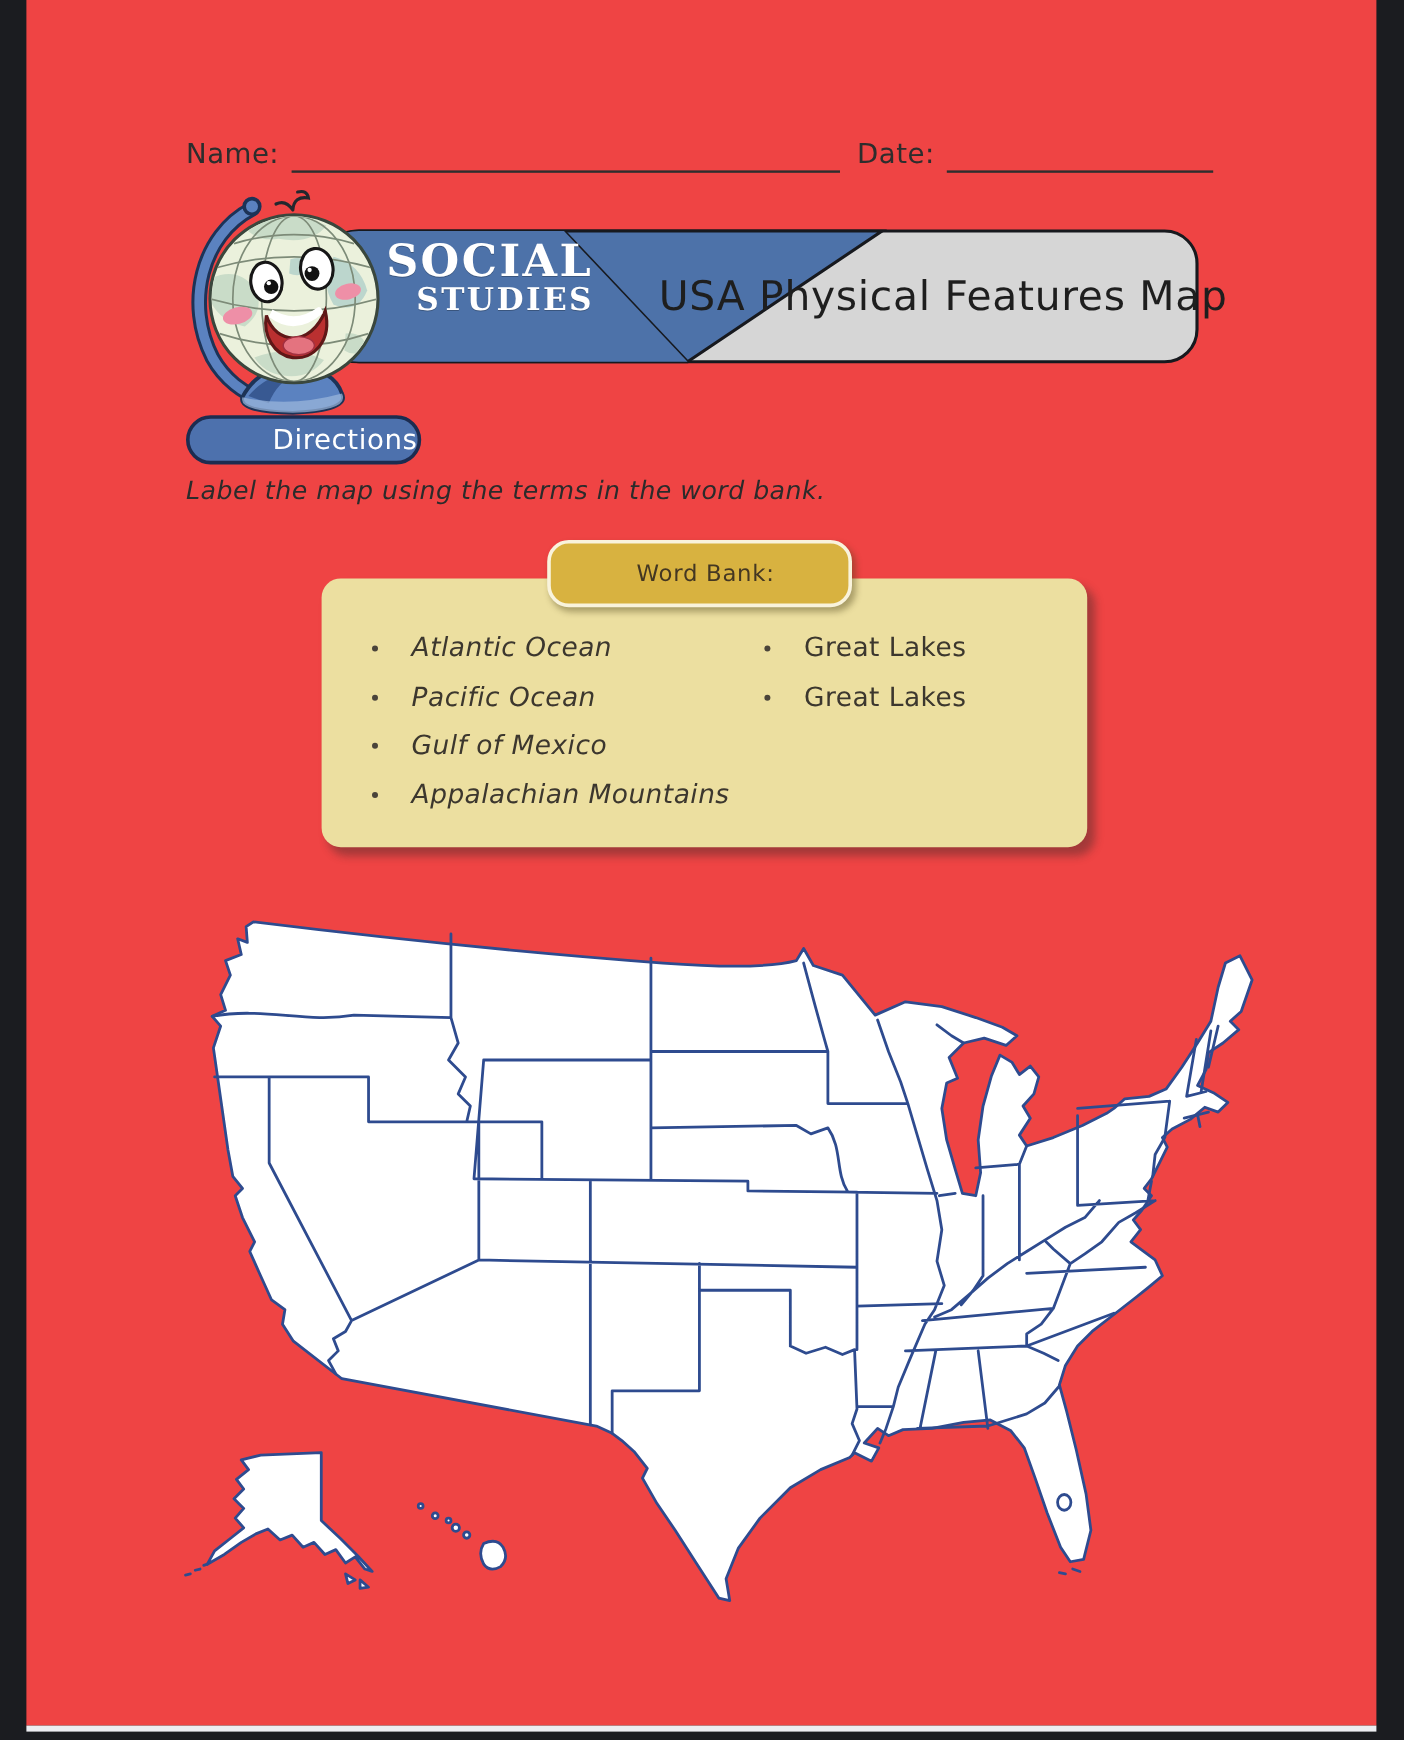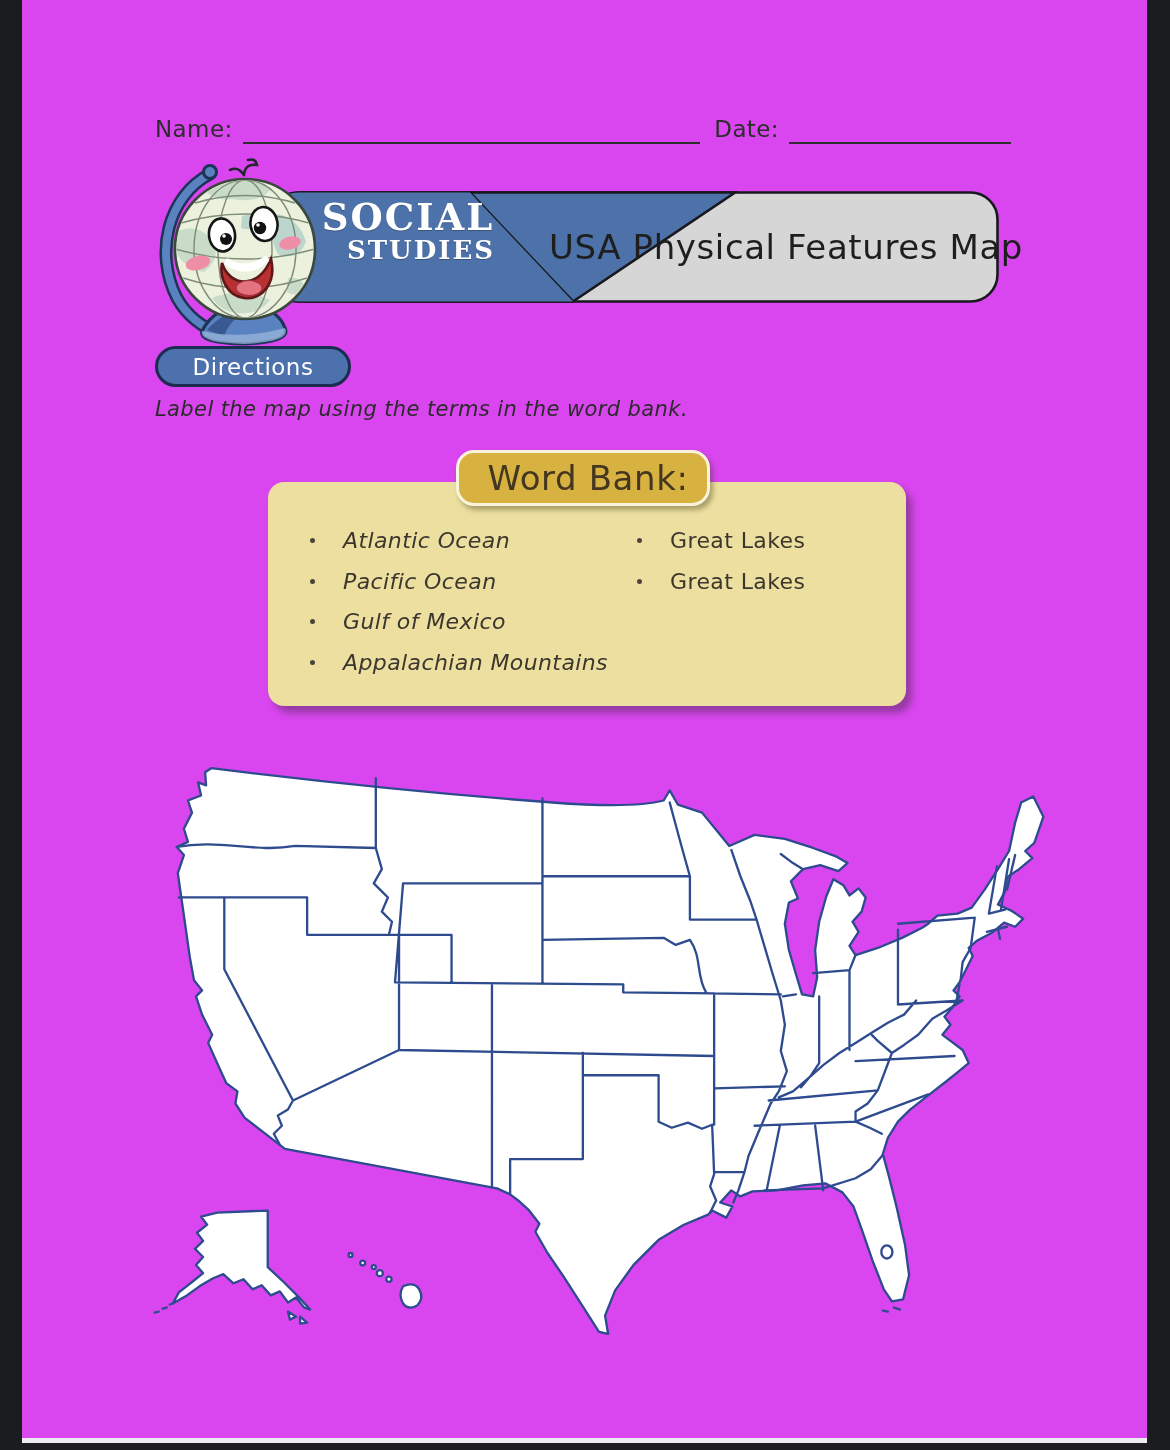--- a/index.html
+++ b/index.html
@@ -1,19 +1,19 @@
 <!DOCTYPE html>
 <html><head>
 <meta charset="utf-8">
 <style>
   * { margin:0; padding:0; box-sizing:border-box; }
   html,body { width:1170px; height:1450px; }
   body { font-family:"DejaVu Sans","Liberation Sans",sans-serif; }
   .stage { position:relative; width:1170px; height:1450px; background:#1b1c20; overflow:hidden; }
-  .paper { position:absolute; left:22px; top:0; width:1125px; height:1438px; background:#d946ef; }
+  .paper { position:absolute; left:22px; top:0; width:1125px; height:1438px; background:#ef4444; }
   .bottom-strip { position:absolute; left:22px; top:1438px; width:1125px; height:5px; background:#ededf1; }
 
   
   .name-row { position:absolute; left:133px; top:116px; width:856px; display:flex; align-items:flex-end; font-size:23px; color:#2d2d2d; letter-spacing:0.4px; }
   .wlabel { white-space:nowrap; padding-bottom:2px; }
   .wline { border-bottom:2.2px solid #2e2e2e; height:26px; }
   .line-name { flex:1; margin:0 14px 0 10px; }
   .line-date { width:222px; margin-left:10px; }
 
   
@@ -23,29 +23,29 @@
              font-family:"DejaVu Serif","Liberation Serif",serif; font-weight:bold; line-height:1.06;
              text-shadow:0 1px 0 rgba(0,0,0,0.25); }
   .subject .l1 { font-size:37px; letter-spacing:2px; display:block; }
   .subject .l2 { font-size:26px; letter-spacing:2px; display:block; margin-left:26px; }
   .banner-title { position:absolute; left:310px; top:0; width:412px; height:114px; display:flex; align-items:center; justify-content:center;
                   font-size:34px; color:#1e1e1e; letter-spacing:0.6px; white-space:nowrap; }
   .globe { position:absolute; left:124px; top:158px; z-index:3; }
 
   
   .dir-pill { position:absolute; left:133px; top:346px; width:196px; height:41px; background:#4d71ad; border:3px solid #1c2c50;
-              border-radius:21px; color:#ffffff; font-size:23px; display:flex; align-items:center; justify-content:center; letter-spacing:0.5px; }
+              border-radius:21px; color:#ffffff; font-size:23px; display:flex; align-items:center; justify-content:flex-end; letter-spacing:0.5px; }
   .dir-text { position:absolute; left:133px; top:397px; font-size:21px; color:#2b2b2b; letter-spacing:0.4px;font-style:italic; }
 
   
   .wb-box { position:absolute; left:246px; top:482px; width:638px; height:224px; background:#ecdfa0; border-radius:16px;
             box-shadow:6px 7px 7px rgba(40,40,40,0.38); }
   .wb-pill { position:absolute; left:434px; top:450px; width:254px; height:56px; background:#d8b240; border:3px solid #f9f3dc;
              border-radius:18px; z-index:2; display:flex; align-items:center; justify-content:center;
-             font-size:34px; color:#443722; letter-spacing:0.6px; box-shadow:3px 4px 5px rgba(70,60,20,0.4);padding-left:10px; }
+             font-size:19px; color:#443722; letter-spacing:0.6px; box-shadow:3px 4px 5px rgba(70,60,20,0.4);padding-left:10px; }
   .wb-col { position:absolute; list-style:none; font-size:22px; color:#3c372e; letter-spacing:0.4px; }
   .wb-col-1 { left:288px; top:528px;font-style:italic; }
   .wb-col-2 { left:615px; top:528px; }
   .wb-col li { height:40.5px; display:flex; align-items:flex-start; }
   .wb-col li .dot { width:5px; height:5px; border-radius:50%; background:#4a443a; margin:10px 28px 0 0; flex:none; }
 
   
   .map-wrap { position:absolute; left:126px; top:750px; width:900px; height:606px; }
 </style>
 </head>

